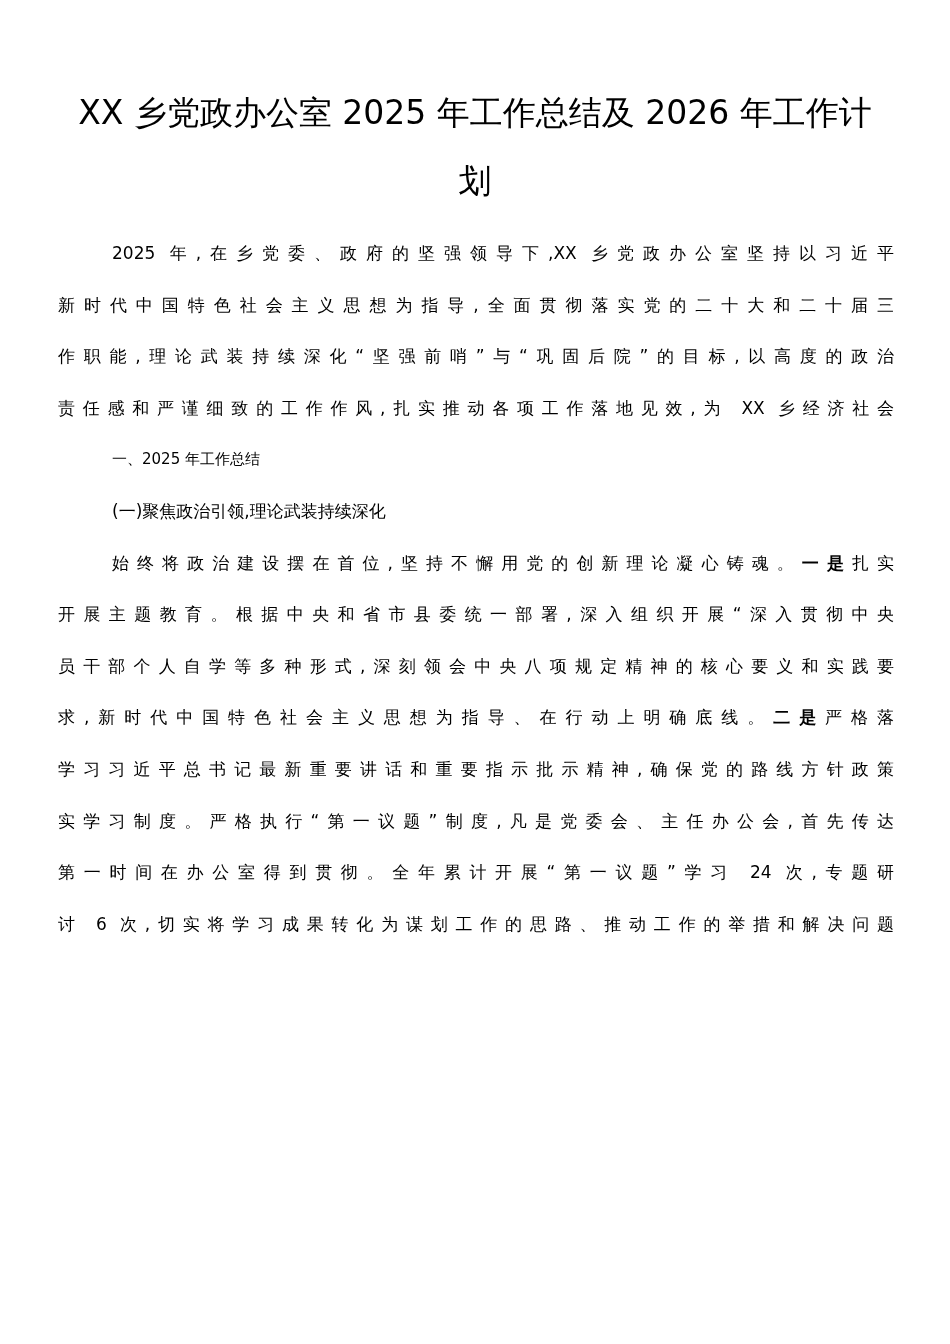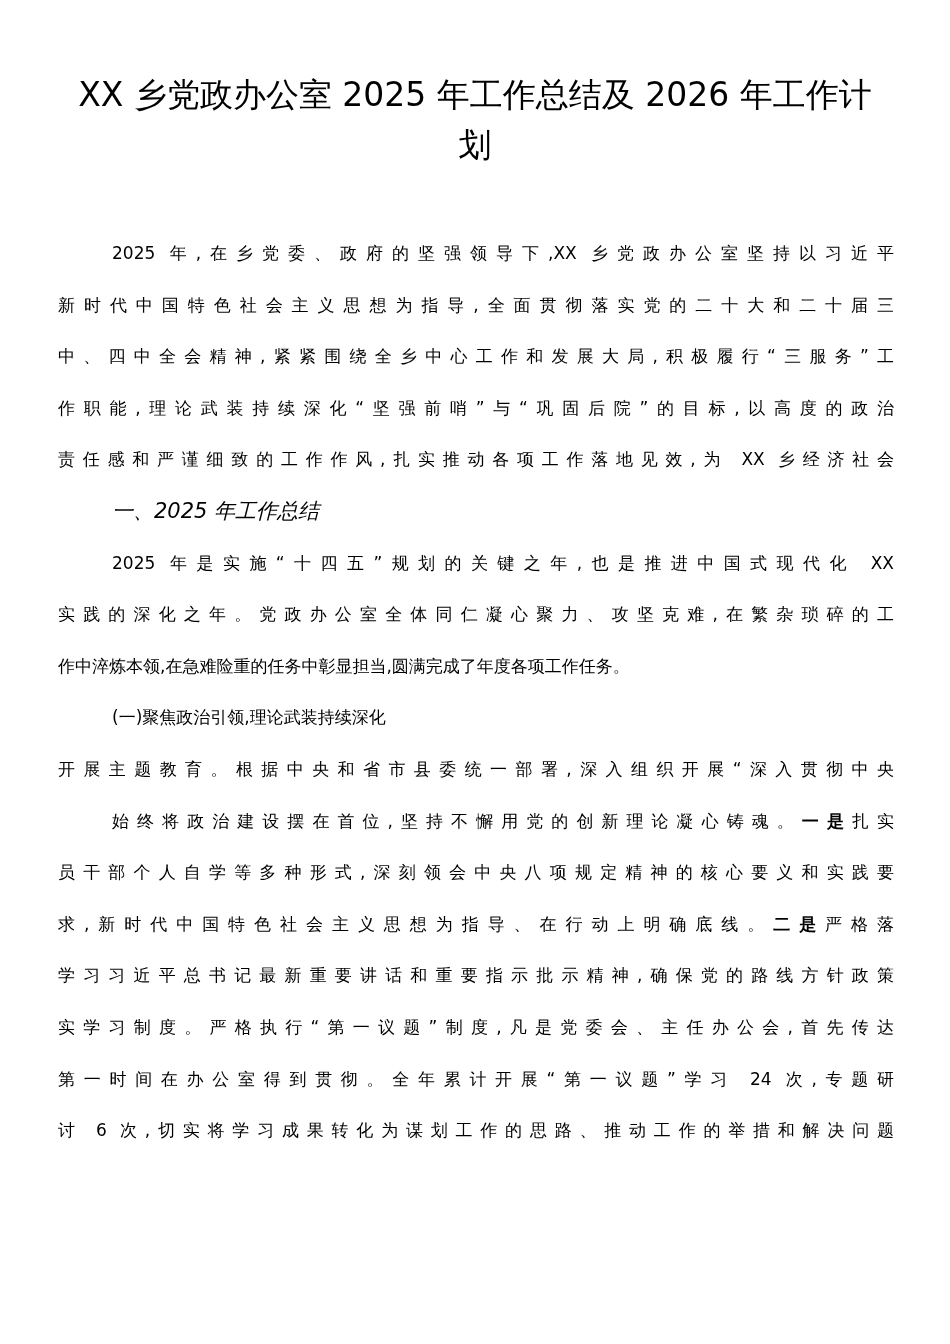--- a/index.html
+++ b/index.html
@@ -5,63 +5,57 @@
   html, body { margin: 0; padding: 0; background: #ffffff; }
   body {
     width: 950px; height: 1344px; overflow: hidden; position: relative;
     font-family: "DejaVu Sans", sans-serif; color: #000000;
   }
   .page { position: absolute; left: 0; top: 0; width: 950px; height: 1344px; background: #fff; }
   .title {
     position: absolute; left: 40px; width: 870px; top: 70px;
     text-align: center; font-size: 33px; line-height: 50px; letter-spacing: 0px;
   }
-  .title .tl { display: block; white-space: nowrap; }
+  .title .tl { display: block; white-space: nowrap; margin-top: 18px; }
   .body { position: absolute; left: 58px; top: 228px; width: 836px; }
   .ln {
     display: block; white-space: nowrap; font-size: 17px; line-height: 51.6px;
     height: 51.6px; text-align: justify; text-align-last: justify;
   }
   .ln.last { text-align-last: left; }
   .ln.ind { padding-left: 54px; }
-  .ln.head { font-size: 21px; text-align-last: left; font-style: italic; }
+  .ln.head { font-size: 15px; text-align-last: left; }
   b { font-weight: bold; }
 </style>
 </head>
 <body>
 
 <div class="page">
   <div class="title">
     <span class="tl">XX 乡党政办公室 2025 年工作总结及 2026 年工作计</span>
     <span class="tl">划</span>
   </div>
 
   <div class="body">
 
     <div>
       <span class="ln ind">2025 年,在乡党委、政府的坚强领导下,XX 乡党政办公室坚持以习近平</span>
       <span class="ln">新时代中国特色社会主义思想为指导,全面贯彻落实党的二十大和二十届三</span>
-      <span class="ln">中、四中全会精神,紧紧围绕全乡中心工作和发展大局,积极履行“三服务”工</span>
       <span class="ln">作职能,理论武装持续深化“坚强前哨”与“巩固后院”的目标,以高度的政治</span>
       <span class="ln">责任感和严谨细致的工作作风,扎实推动各项工作落地见效,为 XX 乡经济社会</span>
     </div>
 
     <span class="ln ind head">一、2025 年工作总结</span>
 
-    <div>
-      <span class="ln ind">2025 年是实施“十四五”规划的关键之年,也是推进中国式现代化 XX</span>
-      <span class="ln">实践的深化之年。党政办公室全体同仁凝心聚力、攻坚克难,在繁杂琐碎的工</span>
-      <span class="ln last">作中淬炼本领,在急难险重的任务中彰显担当,圆满完成了年度各项工作任务。</span>
-    </div>
 
     <span class="ln ind last">(一)聚焦政治引领,理论武装持续深化</span>
 
     <div>
+      <span class="ln ind"><span>始终将政治建设摆在首位,坚持不懈用党的创新理论凝心铸魂。</span><b>一是</b><span>扎实</span></span>
       <span class="ln">开展主题教育。根据中央和省市县委统一部署,深入组织开展“深入贯彻中央</span>
-      <span class="ln ind"><span>始终将政治建设摆在首位,坚持不懈用党的创新理论凝心铸魂。</span><b>一是</b><span>扎实</span></span>
       <span class="ln">员干部个人自学等多种形式,深刻领会中央八项规定精神的核心要义和实践要</span>
       <span class="ln"><span>求,新时代中国特色社会主义思想为指导、在行动上明确底线。</span><b>二是</b><span>严格落</span></span>
       <span class="ln">学习习近平总书记最新重要讲话和重要指示批示精神,确保党的路线方针政策</span>
       <span class="ln">实学习制度。严格执行“第一议题”制度,凡是党委会、主任办公会,首先传达</span>
       <span class="ln">第一时间在办公室得到贯彻。全年累计开展“第一议题”学习 24 次,专题研</span>
       <span class="ln">讨 6 次,切实将学习成果转化为谋划工作的思路、推动工作的举措和解决问题</span>
     </div>
   </div>
 </div>
 

